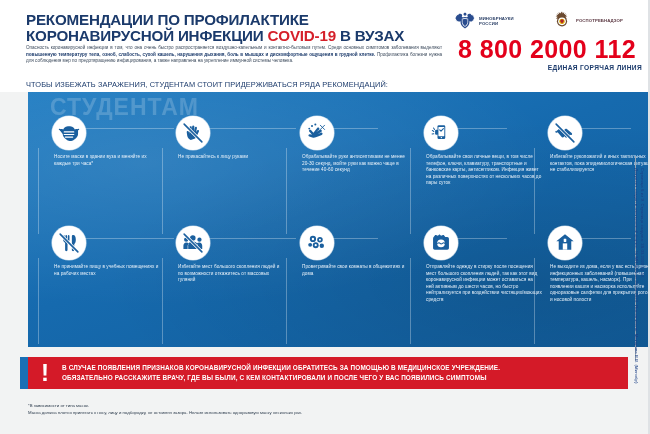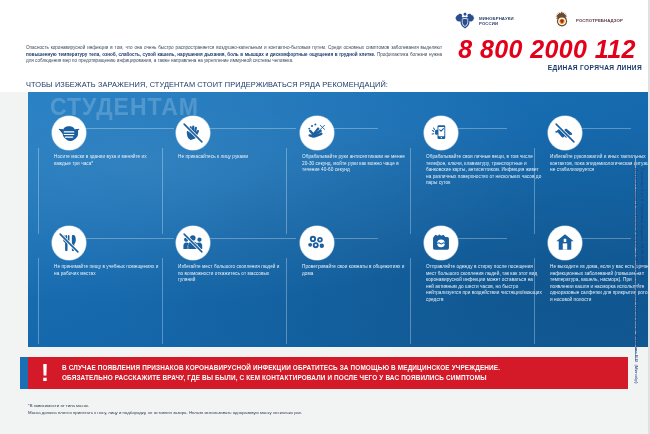--- a/index.html
+++ b/index.html
@@ -33,21 +33,21 @@
   .logos{position:absolute;left:455px;top:10px;width:180px;height:26px;}
   .logo{position:absolute;display:flex;align-items:center;gap:4px;}
   .logo-mark{width:20px;height:22px;flex:0 0 auto;}
   .logo-text{font-size:4.3px;font-weight:bold;color:#2a3f66;line-height:5.4px;letter-spacing:0.1px;}
   .logo-text.rpn{color:#5a3640;}
 
   .hotline{
     position:absolute;left:452px;top:36px;width:190px;
     text-align:center;
     font-size:25px;font-weight:bold;color:#e3001b;letter-spacing:0.4px;
-    line-height:26px;white-space:nowrap;font-style:italic;
+    line-height:26px;white-space:nowrap;
   }
   .hotline-sub{
     position:absolute;left:452px;top:64px;width:190px;text-align:right;
     font-size:6.6px;font-weight:bold;color:#1b3a6b;letter-spacing:0.35px;
   }
 
   
   .panel{
     position:absolute;left:28px;top:92px;width:616px;height:255px;
     background:#1a6fb5;
@@ -126,20 +126,24 @@
     position:absolute;right:0;top:0;width:2px;height:434px;background:#dfe2e5;
   }
 </style>
 </head>
 <body>
 
 <div class="poster">
 
   <div class="header">
 
+    <div class="title-block">
+      <div class="title-line">РЕКОМЕНДАЦИИ ПО ПРОФИЛАКТИКЕ</div>
+      <div class="title-line"><span>КОРОНАВИРУСНОЙ ИНФЕКЦИИ </span><span class="covid">COVID-19</span><span> В ВУЗАХ</span></div>
+    </div>
 
     <div class="lead"><span>Опасность коронавирусной инфекции в том, что она очень быстро распространяется воздушно-капельным и контактно-бытовым путем. Среди основных симптомов заболевания выделяют </span><b>повышенную температуру тела, озноб, слабость, сухой кашель, нарушения дыхания, боль в мышцах и дискомфортные ощущения в грудной клетке.</b><span> Профилактика болезни нужна для соблюдения мер по предотвращению инфицирования, а также направлена на укрепление иммунной системы человека.</span></div>
 
     <div class="subhead">ЧТОБЫ ИЗБЕЖАТЬ ЗАРАЖЕНИЯ, СТУДЕНТАМ СТОИТ ПРИДЕРЖИВАТЬСЯ РЯДА РЕКОМЕНДАЦИЙ:</div>
 
     <div class="logos">
       <div class="logo" style="left:0;top:0;">
         <span class="logo-mark">
           <svg viewBox="0 0 24 26" width="20" height="22">
             <g fill="#2a4d8f">

